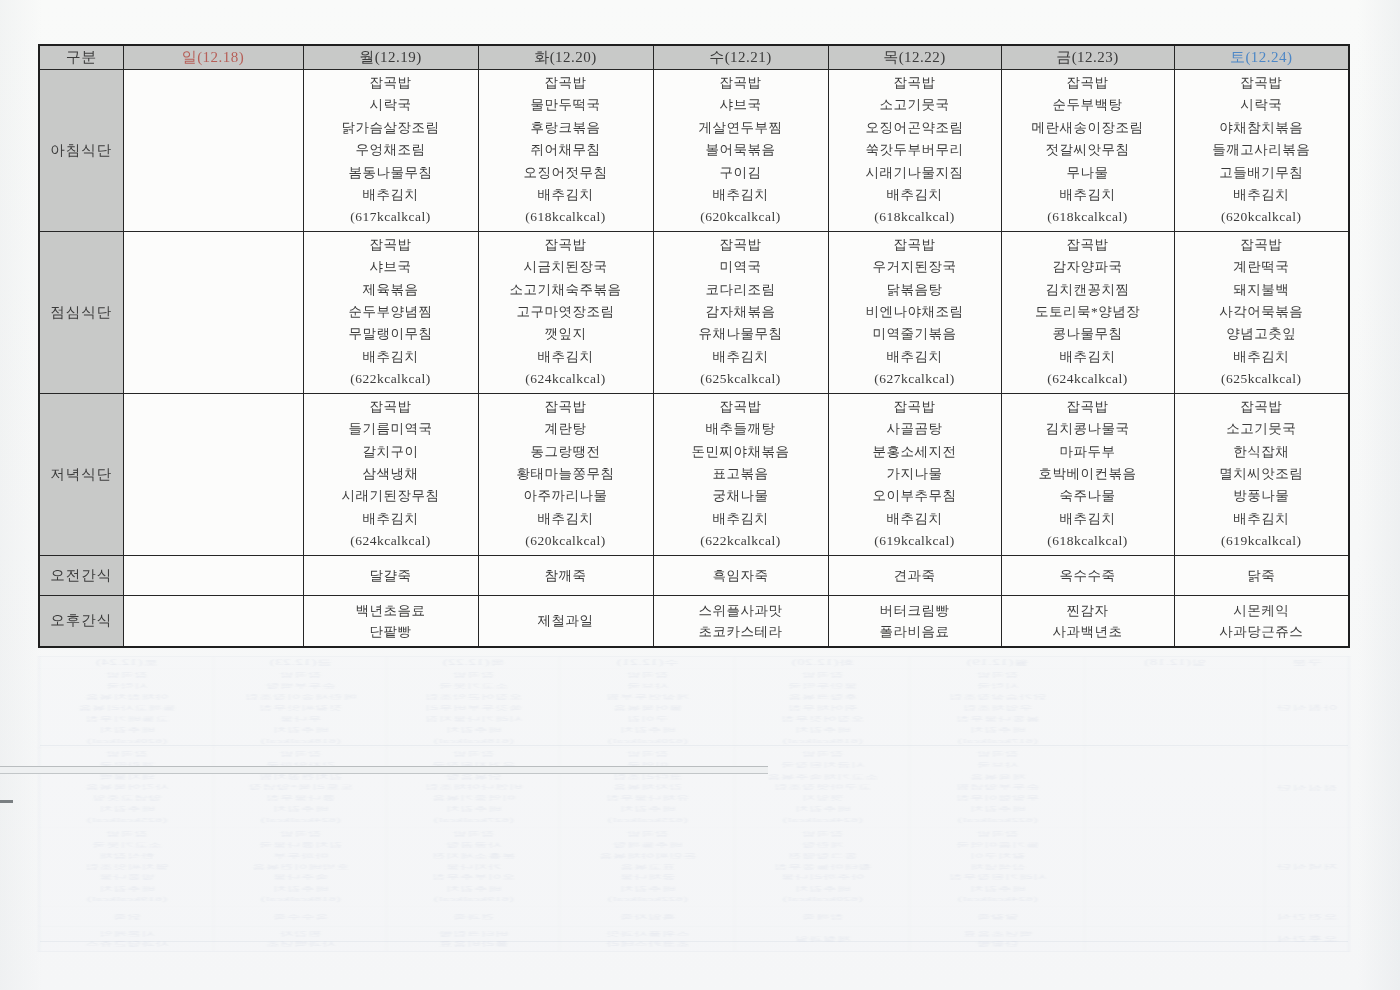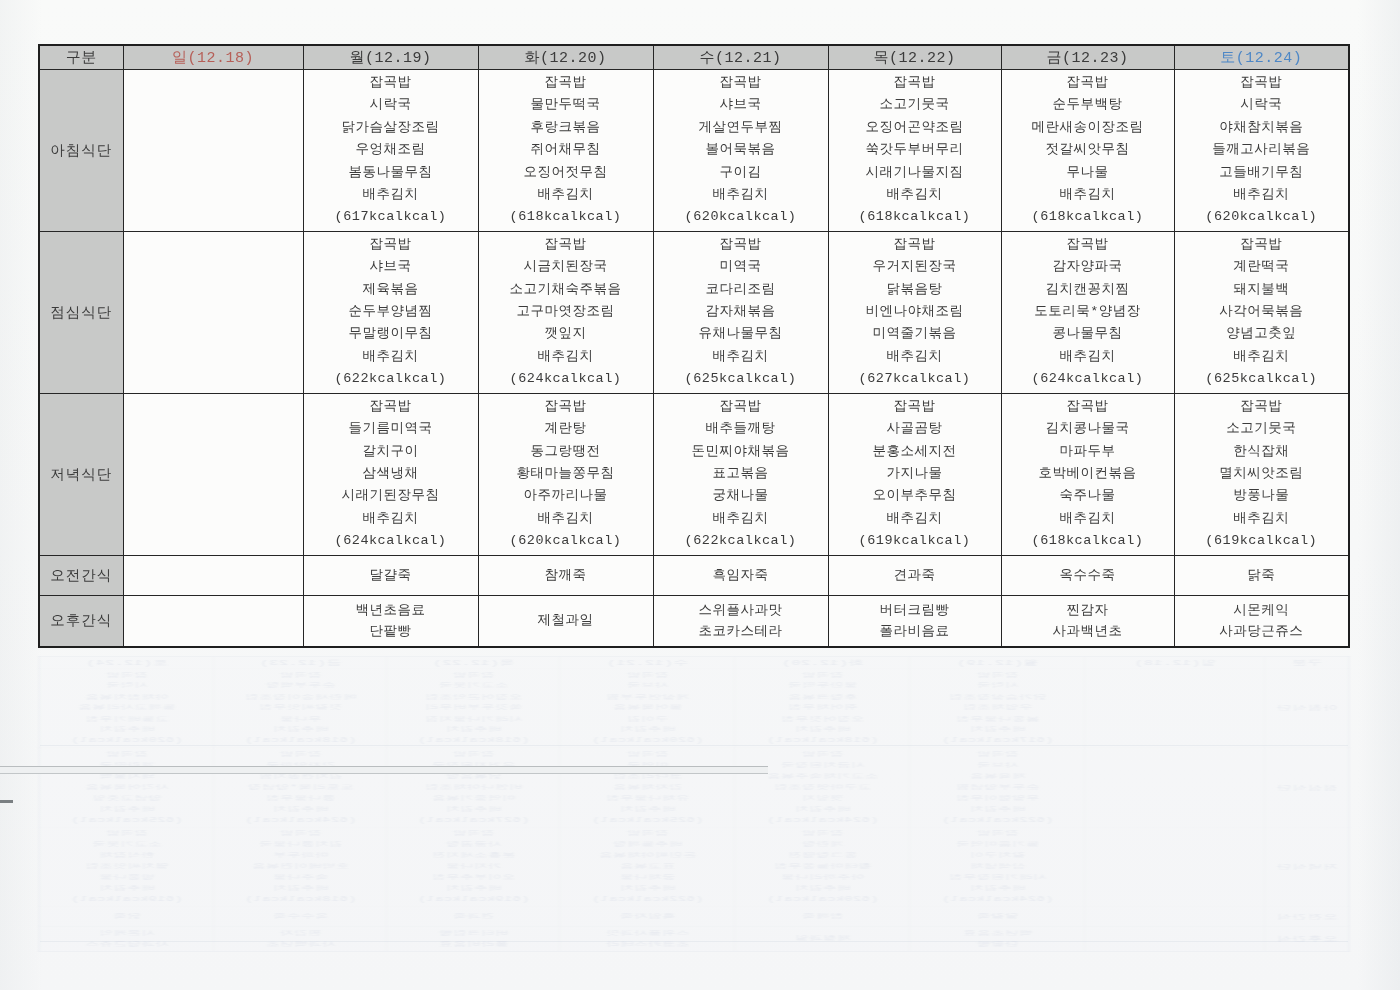--- a/index.html
+++ b/index.html
@@ -3,21 +3,21 @@
 <meta charset="utf-8">
 <style>
   html,body{margin:0;padding:0;background:#ffffff;}
   .paper{
     position:relative;
     width:1400px;height:990px;
     background:
       linear-gradient(90deg, rgba(220,224,226,.25) 0%, rgba(255,255,255,0) 3%, rgba(255,255,255,0) 97%, rgba(215,220,224,.3) 100%),
       linear-gradient(180deg,#f9faf9 0%,#f7f8f8 55%,#f5f6f7 100%);
     overflow:hidden;
-    font-family:Liberation Mono, monospace;
+    font-family:Liberation Serif, serif;
     color:#3b3b3b;
   }
   .table-wrap{position:absolute;left:38px;top:44px;}
   table.menu{
     border-collapse:collapse;
     table-layout:fixed;
     background:#fcfcfb;
     border:2.5px solid #1f1f1f;
   }
   table.menu th, table.menu td{

